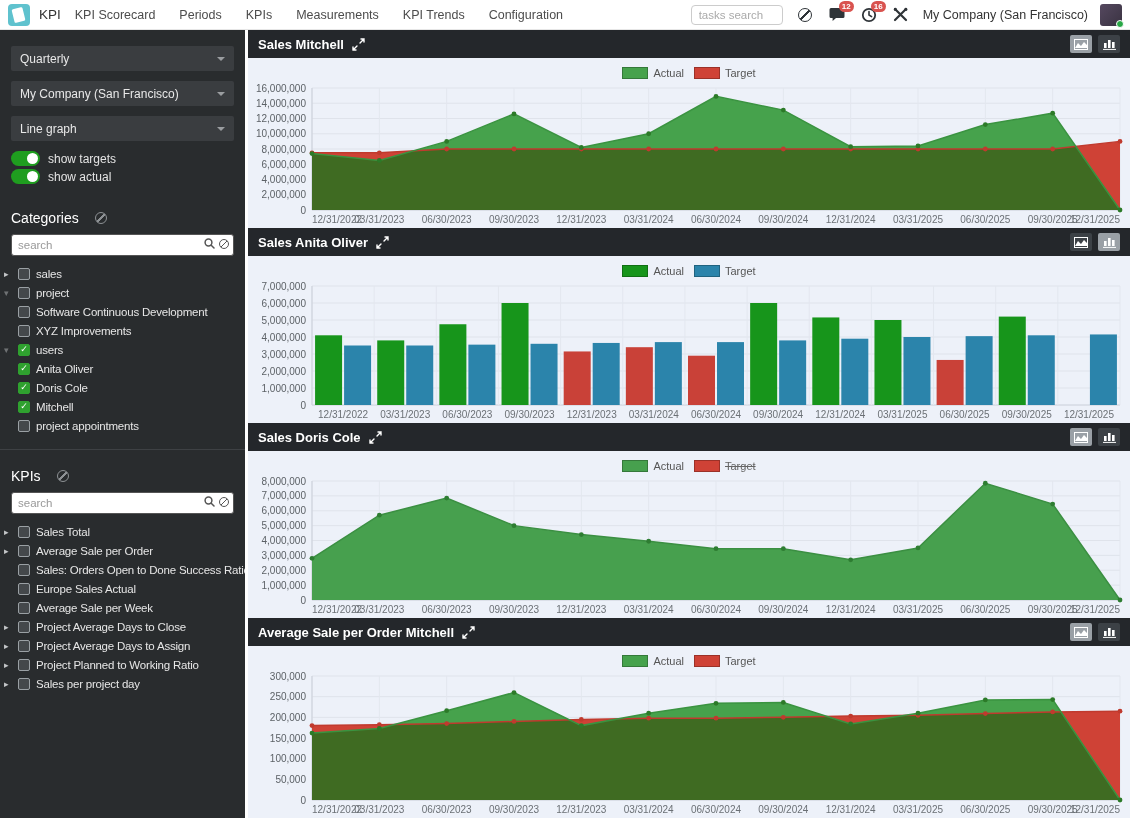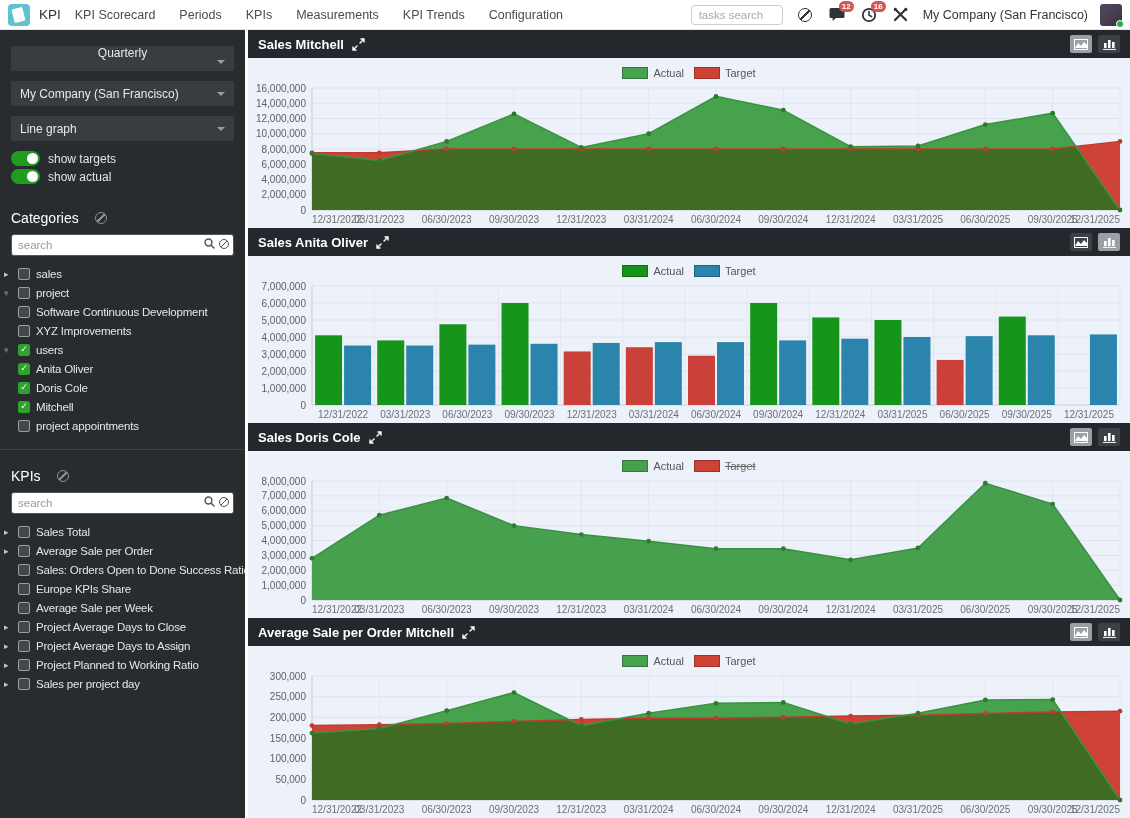--- a/index.html
+++ b/index.html
@@ -117,21 +117,21 @@
         </svg>
     </div>
     <div class="company">My Company (San Francisco)</div>
     <div class="avatar">
         <span class="dot"></span>
       </div>
   </div>
 </div>
 
 <div class="sidebar">
-  <div class="select" style="margin-top:16px;flex-direction:column;">
+  <div class="select" style="margin-top:16px;">
     <span>Quarterly</span>
     <span class="caret"></span>
   </div>
   <div class="select">
     <span>My Company (San Francisco)</span>
     <span class="caret"></span>
   </div>
   <div class="select">
     <span>Line graph</span>
     <span class="caret"></span>
@@ -240,21 +240,21 @@
         <span>Average Sale per Order</span>
       </li>
       <li>
         <span class="arrow"></span>
         <span class="cbx"></span>
         <span>Sales: Orders Open to Done Success Ratio</span>
       </li>
       <li>
         <span class="arrow"></span>
         <span class="cbx"></span>
-        <span>Europe KPIs Share</span>
+        <span>Europe Sales Actual</span>
       </li>
       <li>
         <span class="arrow"></span>
         <span class="cbx"></span>
         <span>Average Sale per Week</span>
       </li>
       <li>
         <span class="arrow">▸</span>
         <span class="cbx"></span>
         <span>Project Average Days to Close</span>

